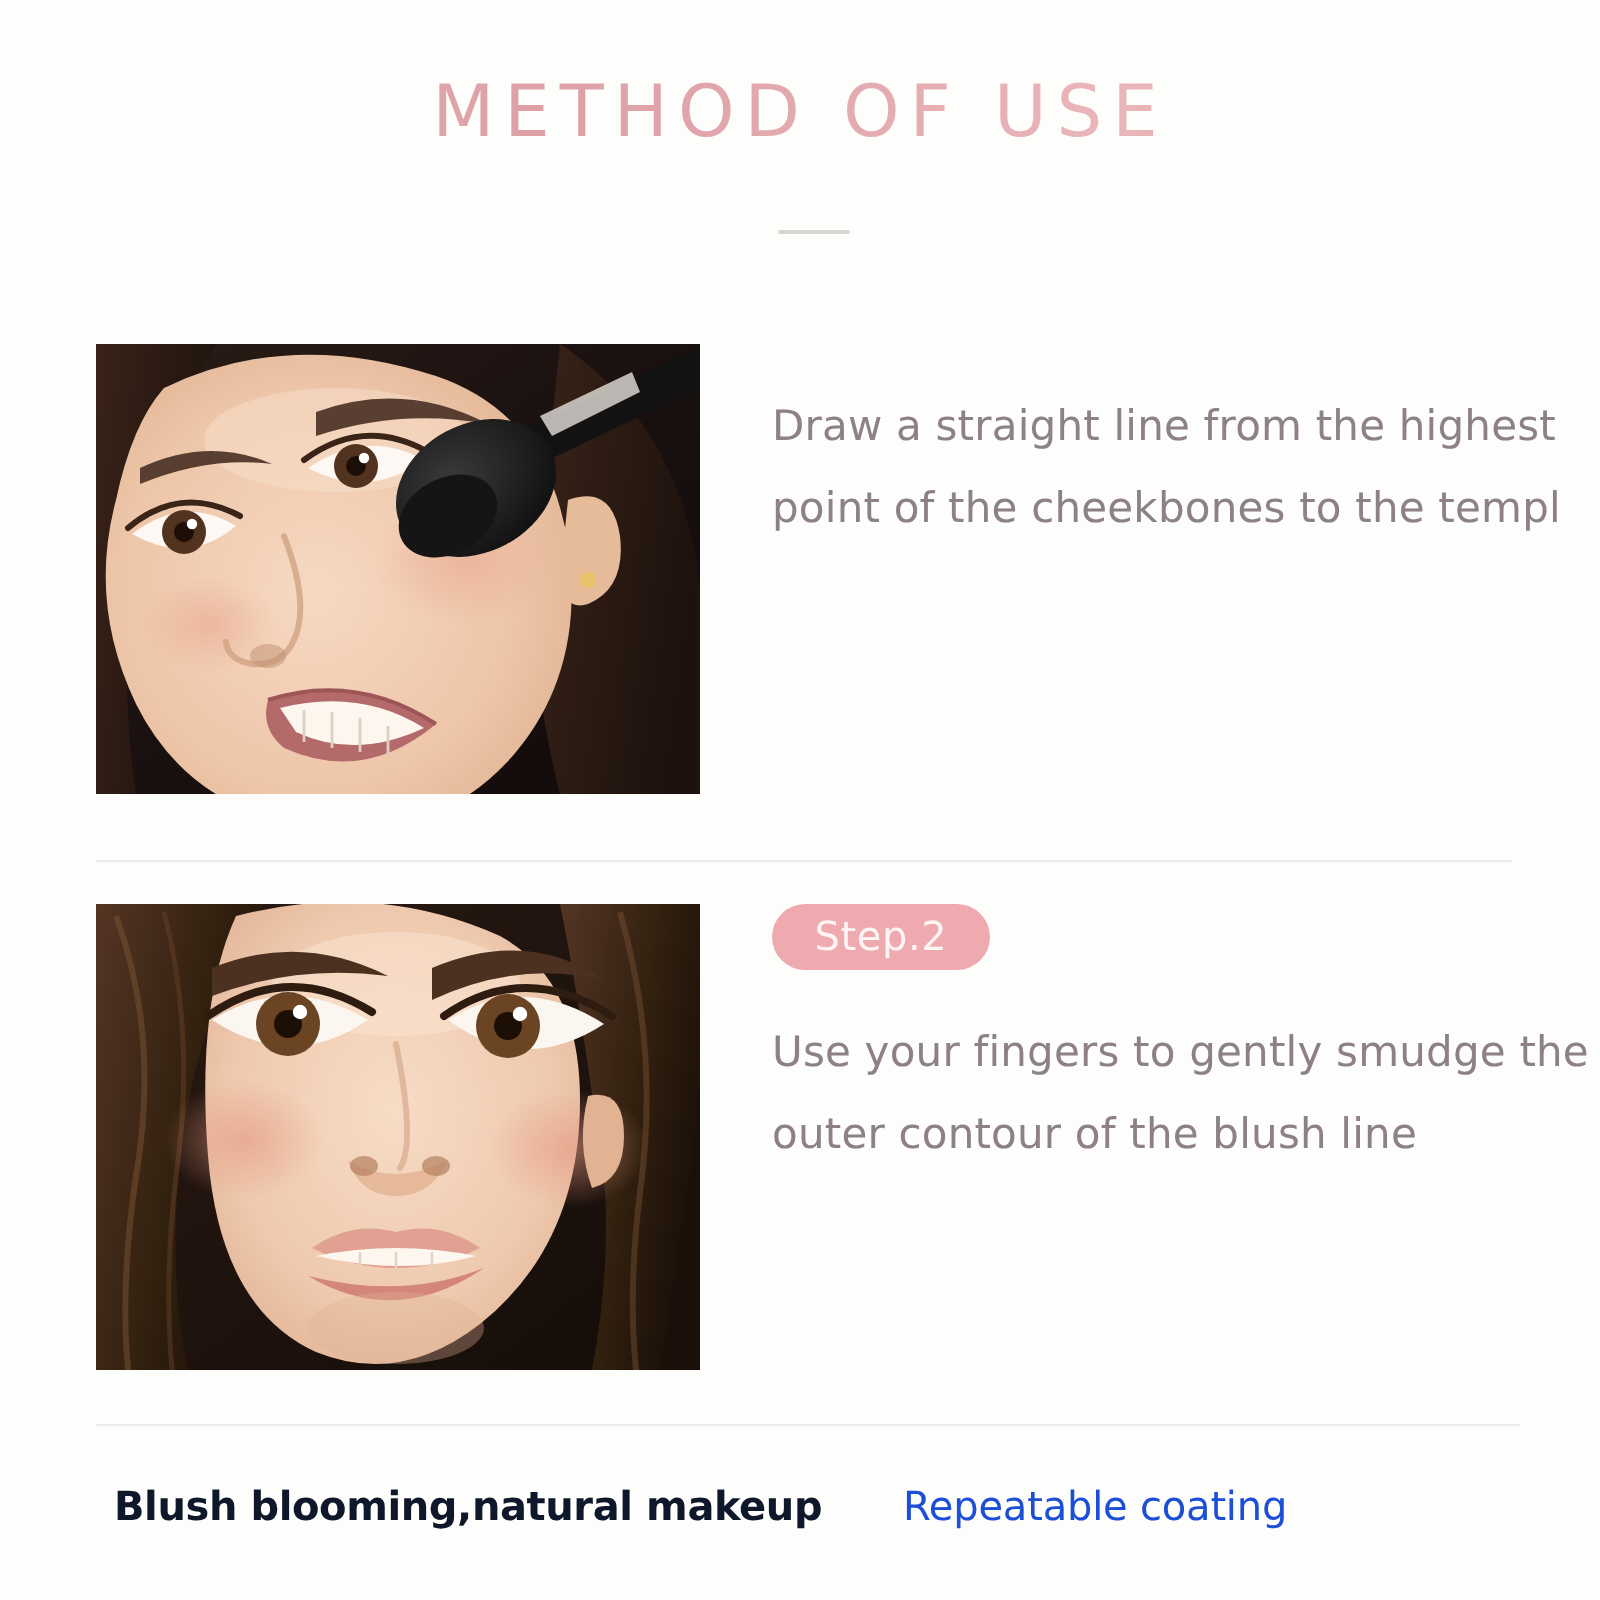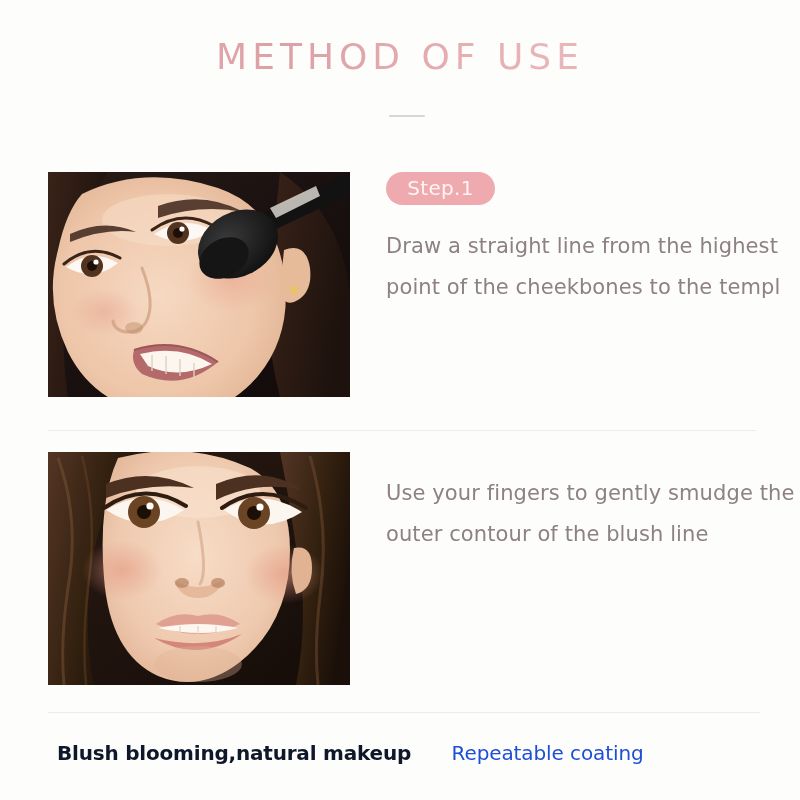--- a/index.html
+++ b/index.html
@@ -221,21 +221,20 @@
 
         <path d="M214 42 L302 2 L302 22 L222 60 Z" fill="#121212"></path>
         <path d="M222 36 L268 14 L272 24 L228 46 Z" fill="#d8d4cf" opacity="0.85"></path>
 
         <ellipse cx="190" cy="72" rx="42" ry="32" transform="rotate(-28 190 72)" fill="url(#brushg)"></ellipse>
         <ellipse cx="176" cy="86" rx="26" ry="19" transform="rotate(-28 176 86)" fill="#151515"></ellipse>
       </svg>
     </div>
 
     <div class="step-text">
-      <div class="badge">Step.1</div>
       <div class="desc">
         <span class="line">Draw a straight line from the highest</span>
         <span class="line">point of the cheekbones to the templ</span>
       </div>
     </div>
   </div>
 
   <div class="divider mid"></div>
 
   <div class="step-block two">
@@ -302,20 +301,21 @@
         <path d="M132 174 v8 M150 174 v9 M168 174 v8" stroke="#e0d4c6" stroke-width="1.2"></path>
         <path d="M106 186 q44 26 88 -4 q-40 16 -88 4 z" fill="#d4867c"></path>
 
         <ellipse cx="150" cy="212" rx="44" ry="18" fill="#e0b293" opacity="0.35"></ellipse>
 
         <path d="M246 96 q18 -4 18 20 q0 22 -16 26 q-8 -22 -2 -46 z" fill="#e2b392"></path>
       </svg>
     </div>
 
     <div class="step-text">
+      <div class="badge">Step.2</div>
       <div class="desc">
         <span class="line">Use your fingers to gently smudge the</span>
         <span class="line">outer contour of the blush line</span>
       </div>
     </div>
   </div>
 
   <div class="divider bottom"></div>
 
   <div class="footer">

